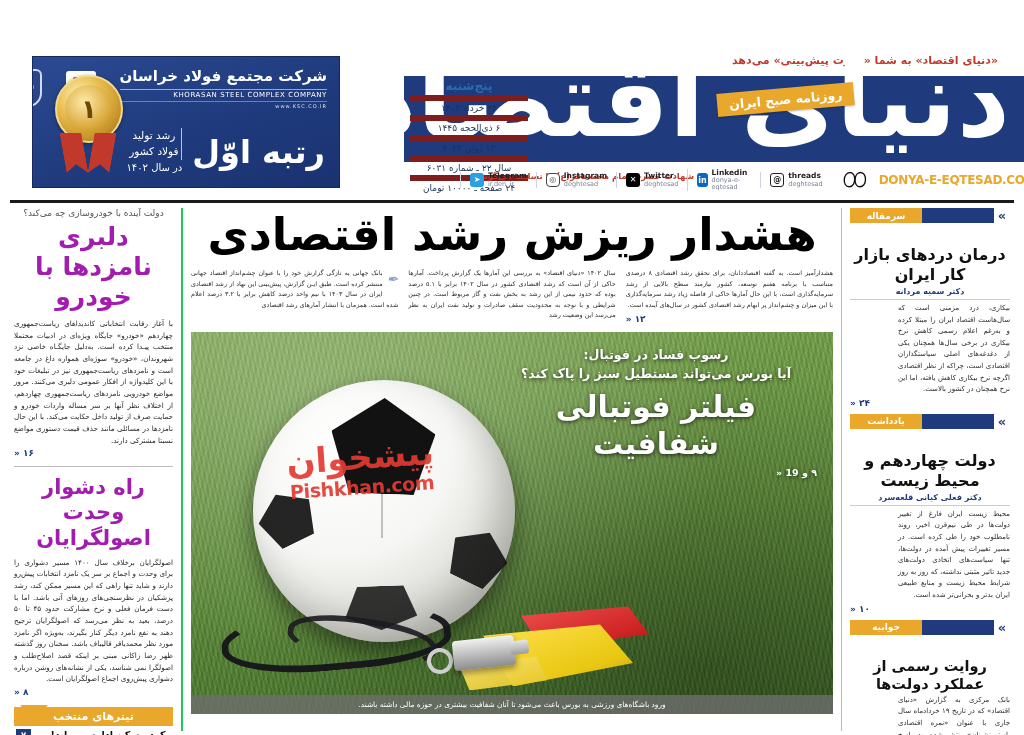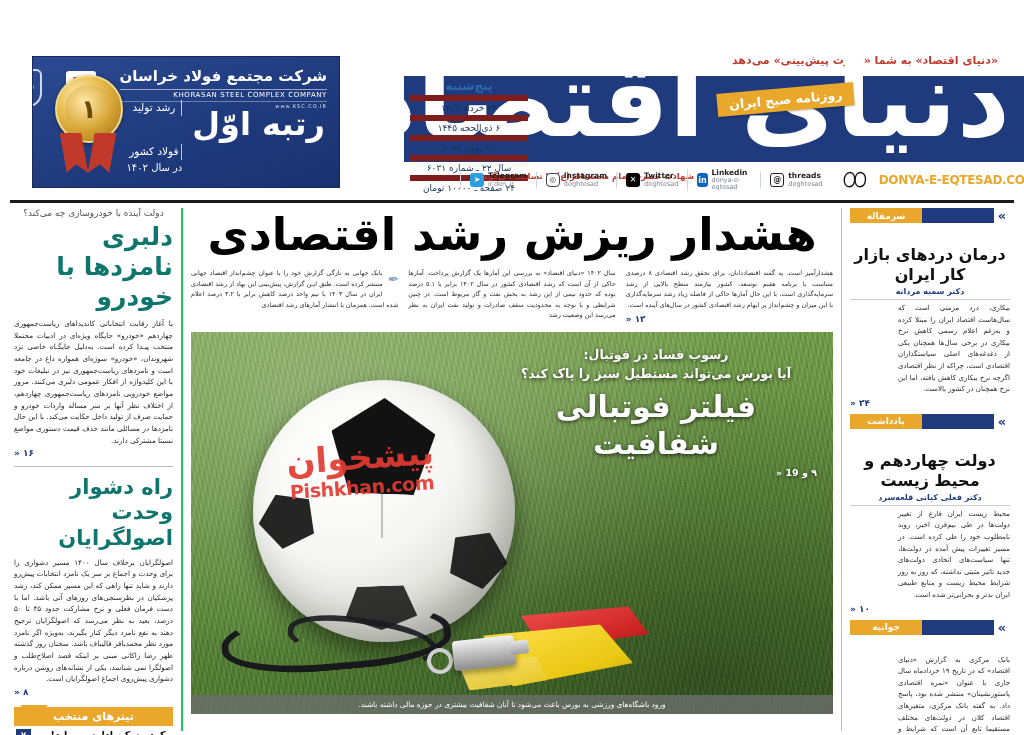--- a/index.html
+++ b/index.html
@@ -37,21 +37,21 @@
   .ksc-sq i{width:6px;height:6px;background:#fff;border-radius:50%;display:block;}
   .ksc-txt{font-size:5.5px;color:#1a3270;font-weight:bold;letter-spacing:.2px;margin-top:1px;}
   .ad-names{color:#fff;text-align:right;line-height:1.25;}
   .ad-fa{font-size:15px;font-weight:bold;white-space:nowrap;}
   .ad-en{font-size:7px;letter-spacing:.6px;border-top:1px solid rgba(255,255,255,.55);
          border-bottom:1px solid rgba(255,255,255,.35);margin-top:3px;padding:1px 0;white-space:nowrap;}
   .ad-url{font-size:5px;letter-spacing:1px;opacity:.85;margin-top:1px;}
   .ad-bottom{position:absolute;bottom:12px;right:14px;display:flex;align-items:center;gap:10px;}
   .ad-rank{color:#fff;font-size:32px;font-weight:bold;letter-spacing:-1px;white-space:nowrap;}
   .ad-sub{color:#fff;font-size:10.5px;line-height:1.5;text-align:center;
-          border-right:1px solid rgba(255,255,255,.7);padding-right:0;white-space:nowrap;margin-top:28px;}
+          border-right:1px solid rgba(255,255,255,.7);padding-right:0;white-space:nowrap;}
   .ad-sub3{color:#fff;font-size:10px;line-height:1.55;text-align:center;white-space:nowrap;}
   .medal{position:absolute;left:14px;top:18px;width:84px;height:96px;}
   .medal-c{position:absolute;top:0;left:8px;width:68px;height:68px;border-radius:50%;
      background:radial-gradient(circle at 35% 30%,#fff0b8 0%,#e8bd4e 38%,#c6932b 70%,#8d6415 100%);
      border:2px solid #f3d98a;display:flex;align-items:center;justify-content:center;
      box-shadow:0 1px 4px rgba(0,0,0,.4);}
   .medal-i{width:48px;height:48px;border-radius:50%;
      background:radial-gradient(circle at 40% 35%,#ffe9a8,#d7a636 65%,#a87a1c);
      display:flex;align-items:center;justify-content:center;color:#6b4a08;
      font-size:26px;font-weight:bold;}
@@ -97,21 +97,21 @@
 
   
   .body-grid{position:absolute;left:8px;right:8px;top:208px;bottom:4px;display:flex;
              flex-direction:row;gap:0;}
   .col-right{width:175px;flex:0 0 175px;padding:0 6px 0 8px;border-left:1px solid #b9b9b9;}
   .col-mid{flex:1 1 auto;padding:0 8px;}
   .col-left{width:175px;flex:0 0 175px;padding:0 8px 0 6px;border-right:2px solid #22c55e;}
 
   
   .kicker{font-size:9px;color:#555;text-align:center;padding-bottom:4px;}
-  .lead-h{font-size:25px;font-weight:bold;color:#0f766e;text-align:right;line-height:1.2;
+  .lead-h{font-size:25px;font-weight:bold;color:#a21caf;text-align:center;line-height:1.2;
           padding-bottom:6px;}
   .lead-h.sm{font-size:21px;}
   .body-txt{font-size:7.2px;line-height:1.62;text-align:justify;color:#2a2a2a;
             -webkit-hyphens:auto;hyphens:auto;}
   .pageref{color:#1f3b7d;font-size:9px;font-weight:bold;text-align:left;padding-top:2px;}
   .pageref:after{content:" \00AB";}
   .divider{border-top:1px solid #bbb;margin:8px 0;}
 
   
   .sel-box{margin-top:10px;}
@@ -351,20 +351,21 @@
         <div class="op-b">محیط زیست ایران فارغ از تغییر دولت‌ها در طی نیم‌قرن اخیر، روند نامطلوب خود را طی کرده است. در مسیر تغییرات پیش آمده در دولت‌ها، تنها سیاست‌های اتخاذی دولت‌های جدید تاثیر مثبتی نداشته، که روز به روز شرایط محیط زیست و منابع طبیعی ایران بدتر و بحرانی‌تر شده است.</div>
         <div class="pageref">۱۰</div>
       </div>
 
       <div style="margin-top:6px;">
         <div class="tag-row">
           <div class="tag-lbl">جوابیه</div>
           <div class="tag-bar"></div>
           <div class="tag-chev">«</div>
         </div>
+        <div class="op-h">روایت رسمی از عملکرد دولت‌ها</div>
         <div class="op-b">بانک مرکزی به گزارش «دنیای اقتصاد» که در تاریخ ۱۹ خردادماه سال جاری با عنوان «نمره اقتصادی پاستورنشینان» منتشر شده بود، پاسخ داد. به گفته بانک مرکزی، متغیرهای اقتصاد کلان در دولت‌های مختلف مستقیما تابع آن است که شرایط و عوامل محیطی و برون‌زای اقتصاد در دوره‌های مختلف در وضعیت مشابهی قرار داشته باشد.</div>
         <div class="pageref">۶</div>
       </div>
 
       <div style="margin-top:6px;">
         <div class="tag-row">
           <div class="tag-lbl">گزارش</div>
           <div class="tag-bar"></div>
           <div class="tag-chev">«</div>
         </div>

